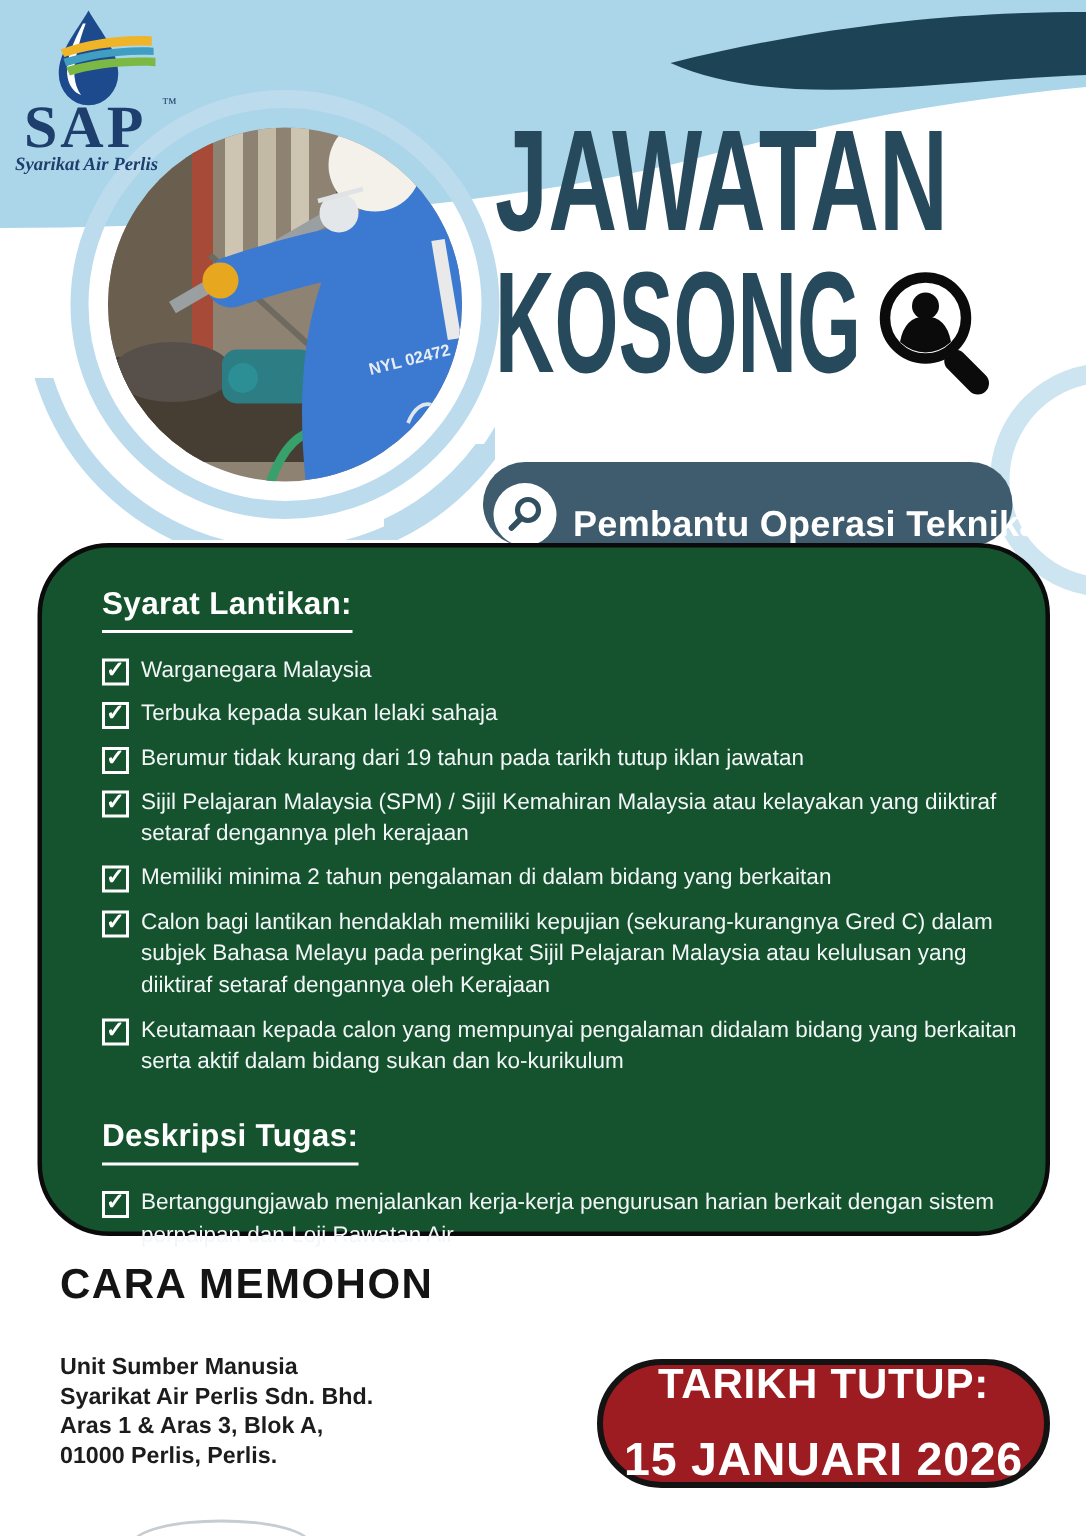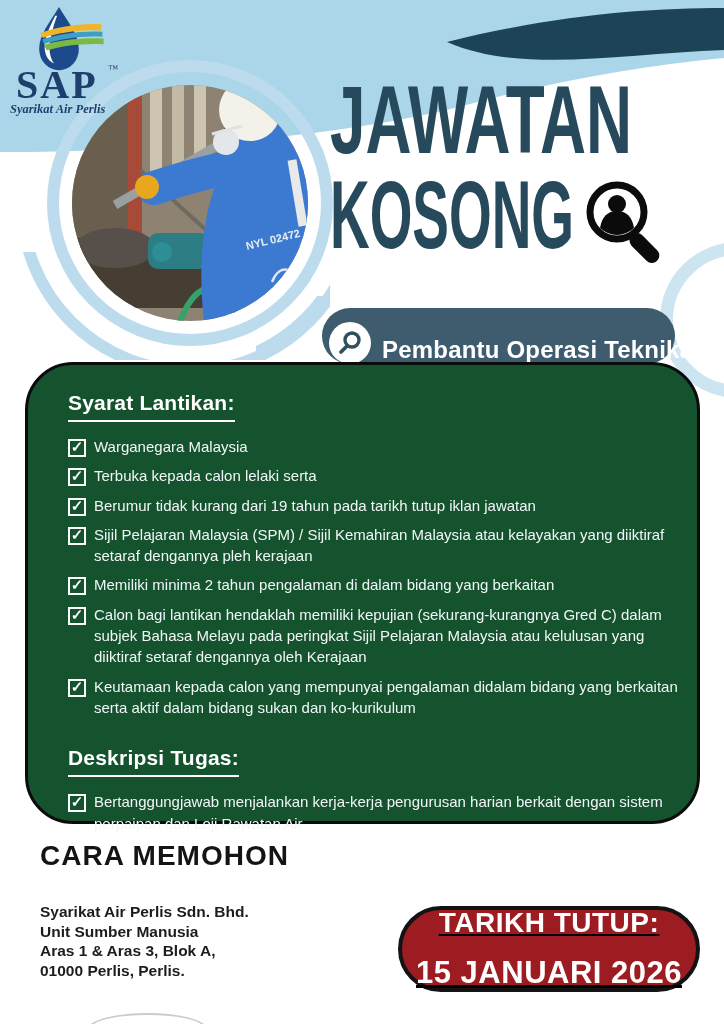--- a/index.html
+++ b/index.html
@@ -33,21 +33,21 @@
 
   
   .apply-h{position:absolute;left:40px;top:840px;margin:0;font-size:28px;font-weight:bold;
            color:#141414;letter-spacing:1px;z-index:2;text-align:center;}
   .apply-intro{position:absolute;left:40px;top:872px;width:660px;font-size:15.5px;color:#2b2b2b;
            letter-spacing:.3px;z-index:2;}
   .address{position:absolute;left:40px;top:902px;font-size:15.5px;font-weight:bold;color:#1c1c1c;
            line-height:19.5px;z-index:2;}
   .deadline{position:absolute;left:398px;top:906px;width:302px;height:86px;background:#9d1c21;
            border:4px solid #131313;border-radius:46px;box-sizing:border-box;z-index:2;
-           display:flex;flex-direction:column;align-items:center;justify-content:center;text-decoration:underline;}
+           display:flex;flex-direction:column;align-items:center;justify-content:center;}
   .deadline .dl1{color:#ffffff;font-weight:bold;font-size:28px;letter-spacing:.5px;line-height:1.1;}
   .deadline .dl2{color:#ffffff;font-weight:bold;font-size:31px;letter-spacing:.5px;line-height:1.15;margin-top:16px;}
   .bottom-ellipse{position:absolute;left:88px;top:1013px;width:115px;height:28px;border-radius:50%;
            border:2px solid #c5cdd3;z-index:1;background:#fff;}
 </style>
 </head>
 <body>
 
 <div class="poster">
 
@@ -145,21 +145,21 @@
 
   <div class="panel">
     <h3>Syarat Lantikan:</h3>
     <ul class="checklist">
       <li>
         <span class="cbx">✓</span>
         <span>Warganegara Malaysia</span>
         </li>
       <li>
         <span class="cbx">✓</span>
-        <span>Terbuka kepada calon lelaki serta</span>
+        <span>Terbuka kepada sukan lelaki sahaja</span>
         </li>
       <li>
         <span class="cbx">✓</span>
         <span>Berumur tidak kurang dari 19 tahun pada tarikh tutup iklan jawatan</span>
         </li>
       <li>
         <span class="cbx">✓</span>
         <span>Sijil Pelajaran Malaysia (SPM) / Sijil Kemahiran Malaysia atau kelayakan yang diiktiraf setaraf dengannya pleh kerajaan</span>
         </li>
       <li>
@@ -181,22 +181,22 @@
       <li>
         <span class="cbx">✓</span>
         <span>Bertanggungjawab menjalankan kerja-kerja pengurusan harian berkait dengan sistem perpaipan dan Loji Rawatan Air</span>
         </li>
     </ul>
   </div>
 
   <h2 class="apply-h">CARA MEMOHON</h2>
 
   <div class="address">
+    <div>Unit Sumber Manusia</div>
     <div>Syarikat Air Perlis Sdn. Bhd.</div>
-    <div>Unit Sumber Manusia</div>
     <div>Aras 1 &amp; Aras 3, Blok A,</div>
     <div>01000 Perlis, Perlis.</div>
   </div>
 
   <div class="deadline">
     <span class="dl1">TARIKH TUTUP:</span>
     <span class="dl2">15 JANUARI 2026</span>
   </div>
 
   <div class="bottom-ellipse"></div>

